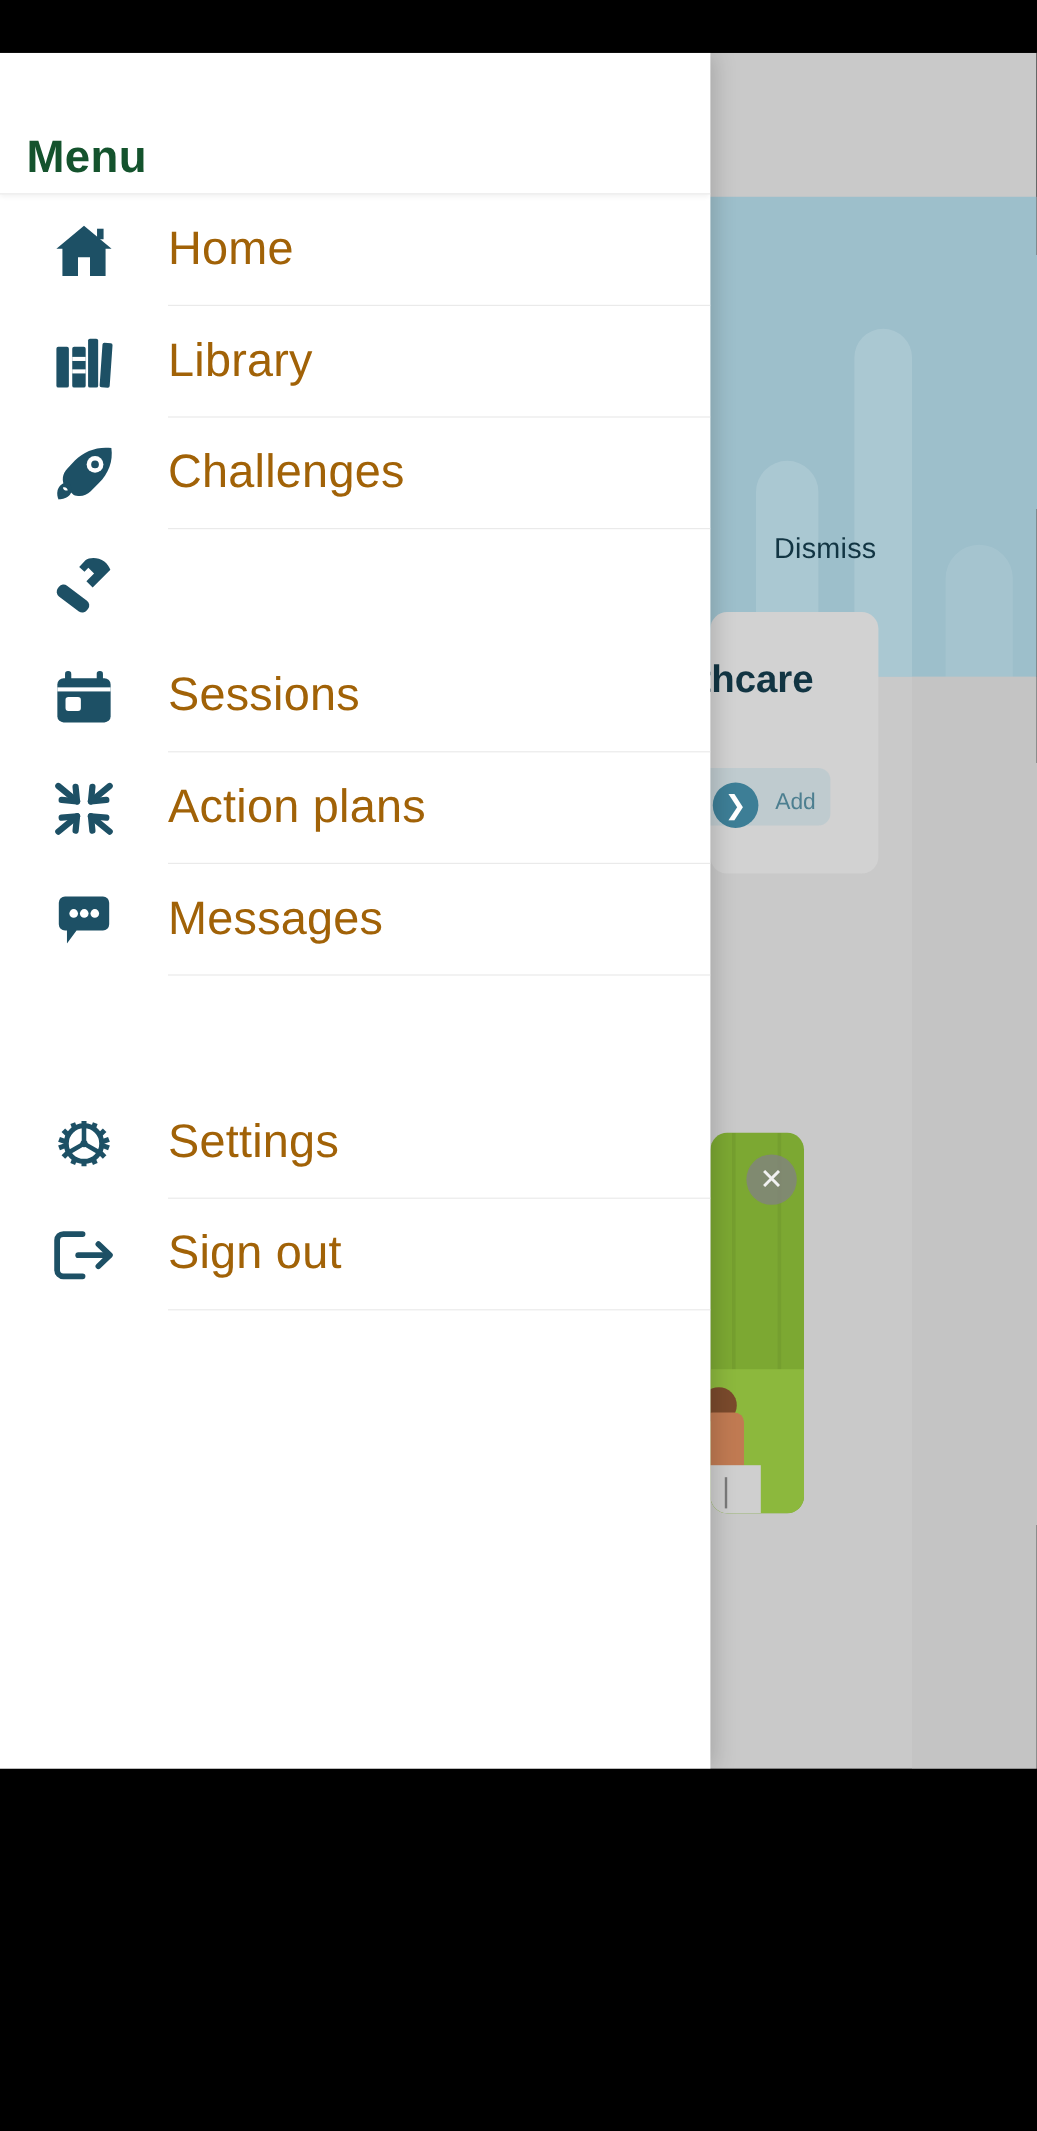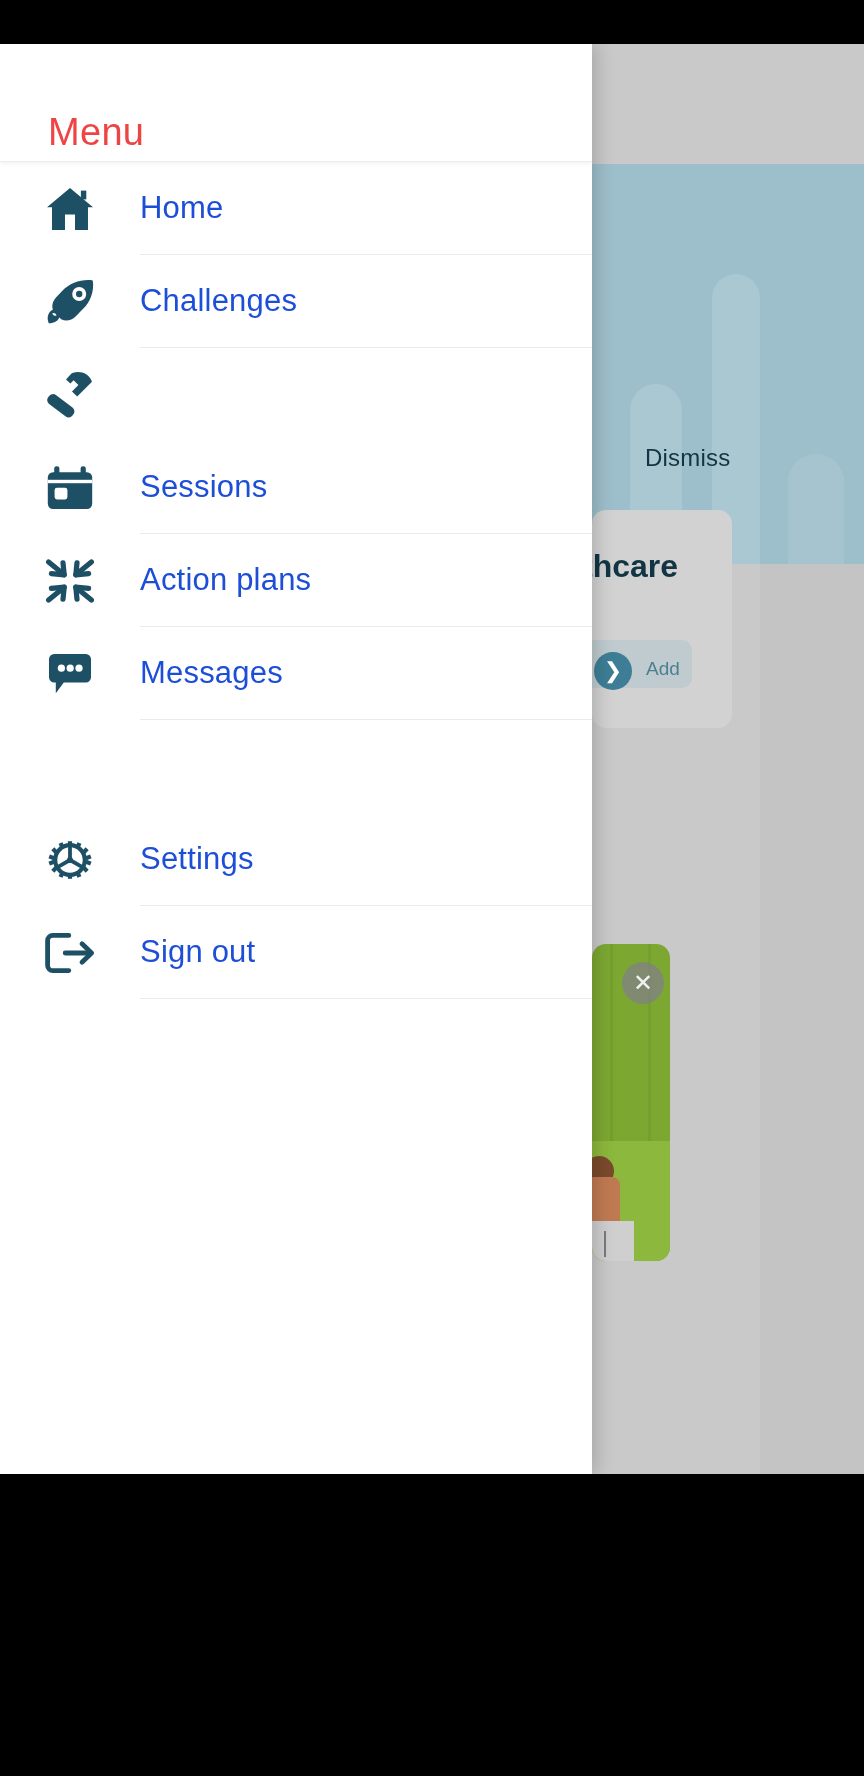--- a/index.html
+++ b/index.html
@@ -162,25 +162,26 @@
     overflow: hidden;
   }
   #drawer-header {
     position: relative;
     height: 118px;
     border-bottom: 1px solid #ececec;
     box-shadow: 0 2px 4px rgba(0,0,0,0.05);
   }
   #menu-title {
     position: absolute;
-    left: 48px; top: 88px;
+    left: 22px; top: 88px;
     transform: translateY(-50%);
     font-size: 38px;
-    color: #ef4444;
+    color: #14532d;
     letter-spacing: 0.3px;
+    font-weight: bold;
   }
 
   .nav-list { padding-top: 0; }
   .nav-item {
     position: relative;
     display: flex;
     align-items: center;
     height: 93px;
     cursor: pointer;
   }
@@ -194,22 +195,22 @@
   .nav-icon svg { display: block; }
   .nav-label-wrap {
     flex: 1;
     height: 100%;
     display: flex;
     align-items: center;
     border-bottom: 1px solid #eaeaea;
     margin-right: 0;
   }
   .nav-label {
-    font-size: 31px;
-    color: #1d4ed8;
+    font-size: 39px;
+    color: #a16207;
     letter-spacing: 0.2px;
   }
   .nav-gap { height: 93px; }
   .nav-gap .nav-label-wrap { border-bottom: none; }
 
   
   .sysbar {
     position: absolute;
     left: 0; width: 864px;
     background: #000000;
@@ -269,20 +270,35 @@
             <path d="M12 1 L23 10.2 L20.6 10.2 L20.6 21 L14.4 21 L14.4 13.6 L9.6 13.6 L9.6 21 L3.4 21 L3.4 10.2 L1 10.2 Z"></path>
             <rect x="17.2" y="2.2" width="2.6" height="4.2"></rect>
           </svg>
         </span>
         <span class="nav-label-wrap">
           <span class="nav-label">Home</span>
         </span>
       </div>
 
 
+      <div class="nav-item">
+        <span class="nav-icon">
+          <svg width="50" height="46" viewBox="0 0 25 23" fill="#1d5065">
+            <rect x="1" y="5" width="5.2" height="17" rx="0.8"></rect>
+            <rect x="7.6" y="5" width="5.6" height="17" rx="0.8"></rect>
+            <rect x="7.6" y="9.2" width="5.6" height="1.7" fill="#ffffff"></rect>
+            <rect x="7.6" y="14.4" width="5.6" height="1.7" fill="#ffffff"></rect>
+            <rect x="14.2" y="1.6" width="4.2" height="20.4" rx="0.8"></rect>
+            <rect x="19.6" y="3.4" width="4.2" height="18.6" rx="0.8" transform="rotate(4 21.7 12.7)"></rect>
+          </svg>
+        </span>
+        <span class="nav-label-wrap">
+          <span class="nav-label">Library</span>
+        </span>
+      </div>
 
       <div class="nav-item">
         <span class="nav-icon">
           <svg width="52" height="48" viewBox="0 0 26 24" fill="#1d5065">
             <path d="M24.4 1.2 C19 0.4 13 2.4 9.2 6.4 L6 9.8 C4 11.9 3.6 14.8 5 17.2 L8.6 20.6 C11 21.8 13.8 21.2 15.8 19.2 L19.2 15.8 C23.2 12 25.2 6.6 24.4 1.2 Z"></path>
             <circle cx="17.6" cy="8" r="3.5" fill="#ffffff"></circle>
             <circle cx="17.6" cy="8" r="1.6" fill="#1d5065"></circle>
             <path d="M6.8 15.6 C4.6 15.2 2.6 16.6 2 18.8 C1.6 20.4 2 21.8 2.4 22.6 C3.4 22.6 5.2 22.4 6.6 21.2 C8 20 8.2 18 6.8 15.6 Z"></path>
             <path d="M4.2 17.6 C5.2 17.2 6.2 17.8 6.2 18.9 C5.2 19 4.4 18.6 4.2 17.6 Z" fill="#ffffff"></path>
           </svg>

